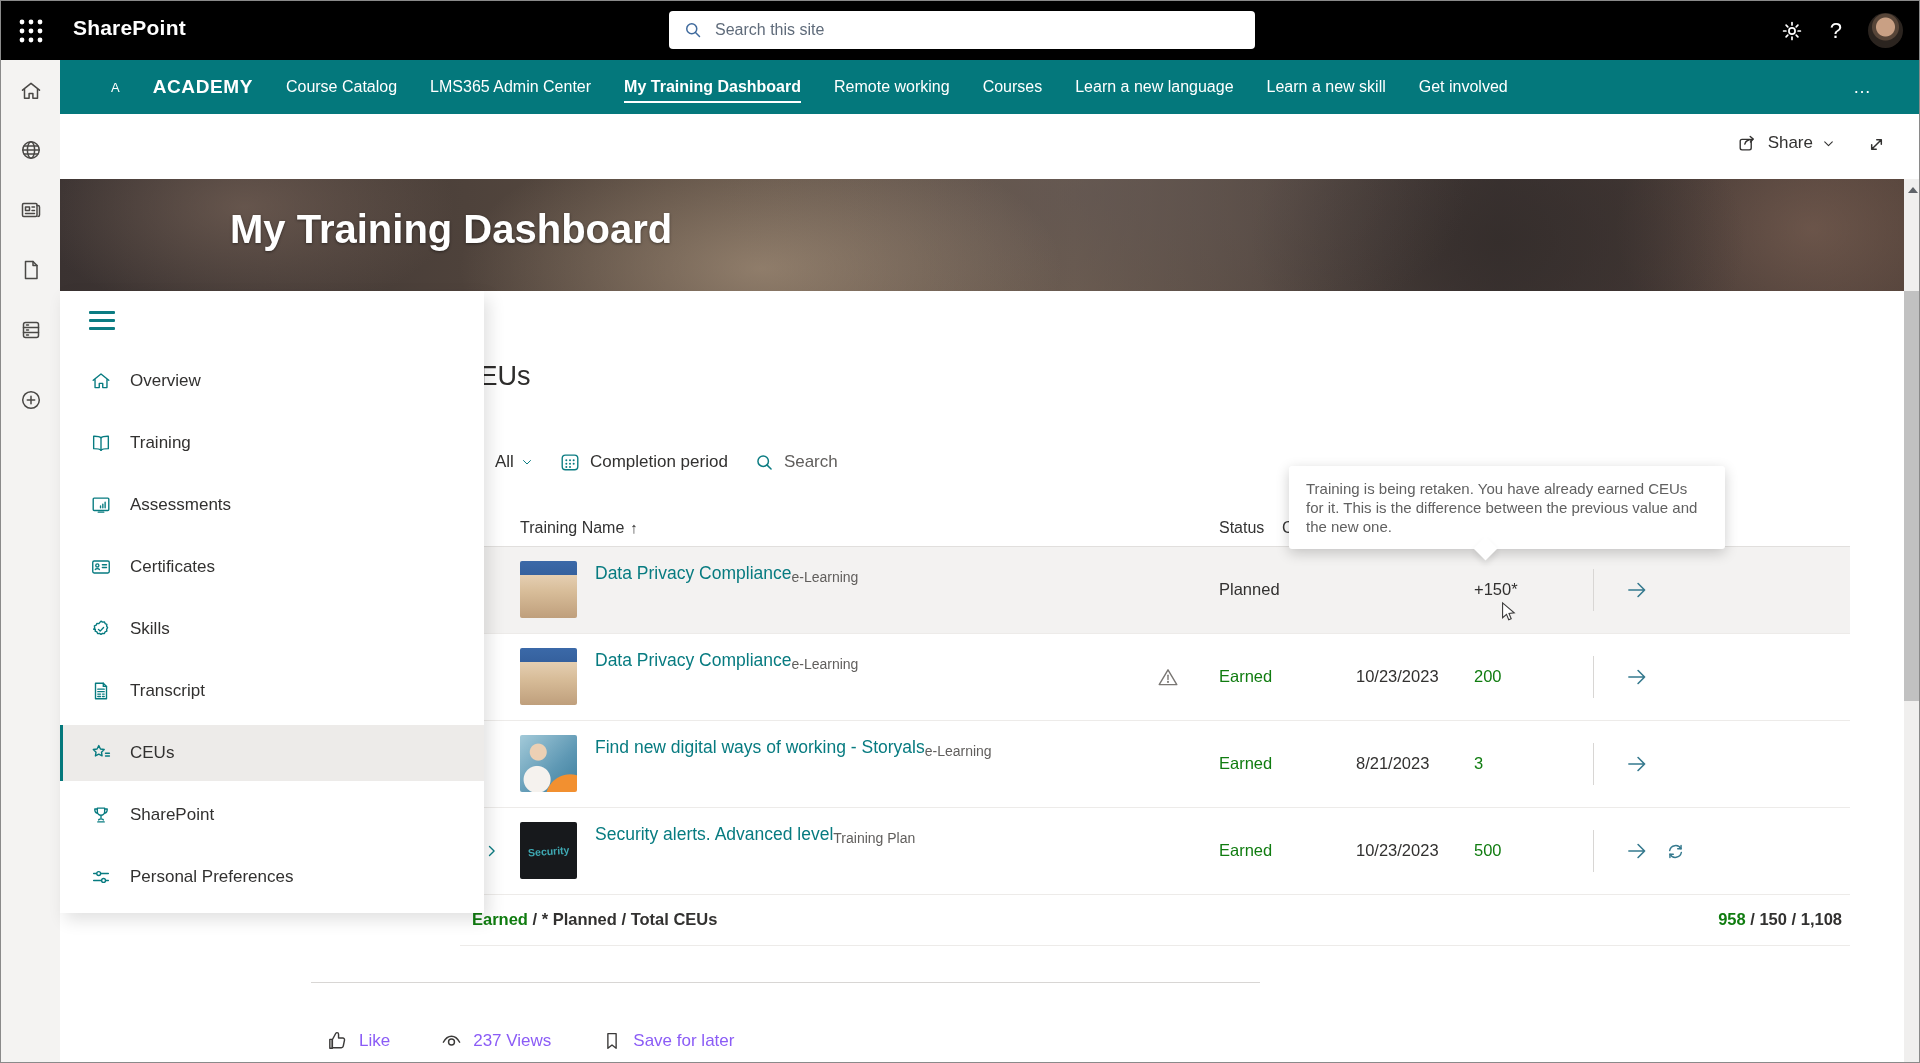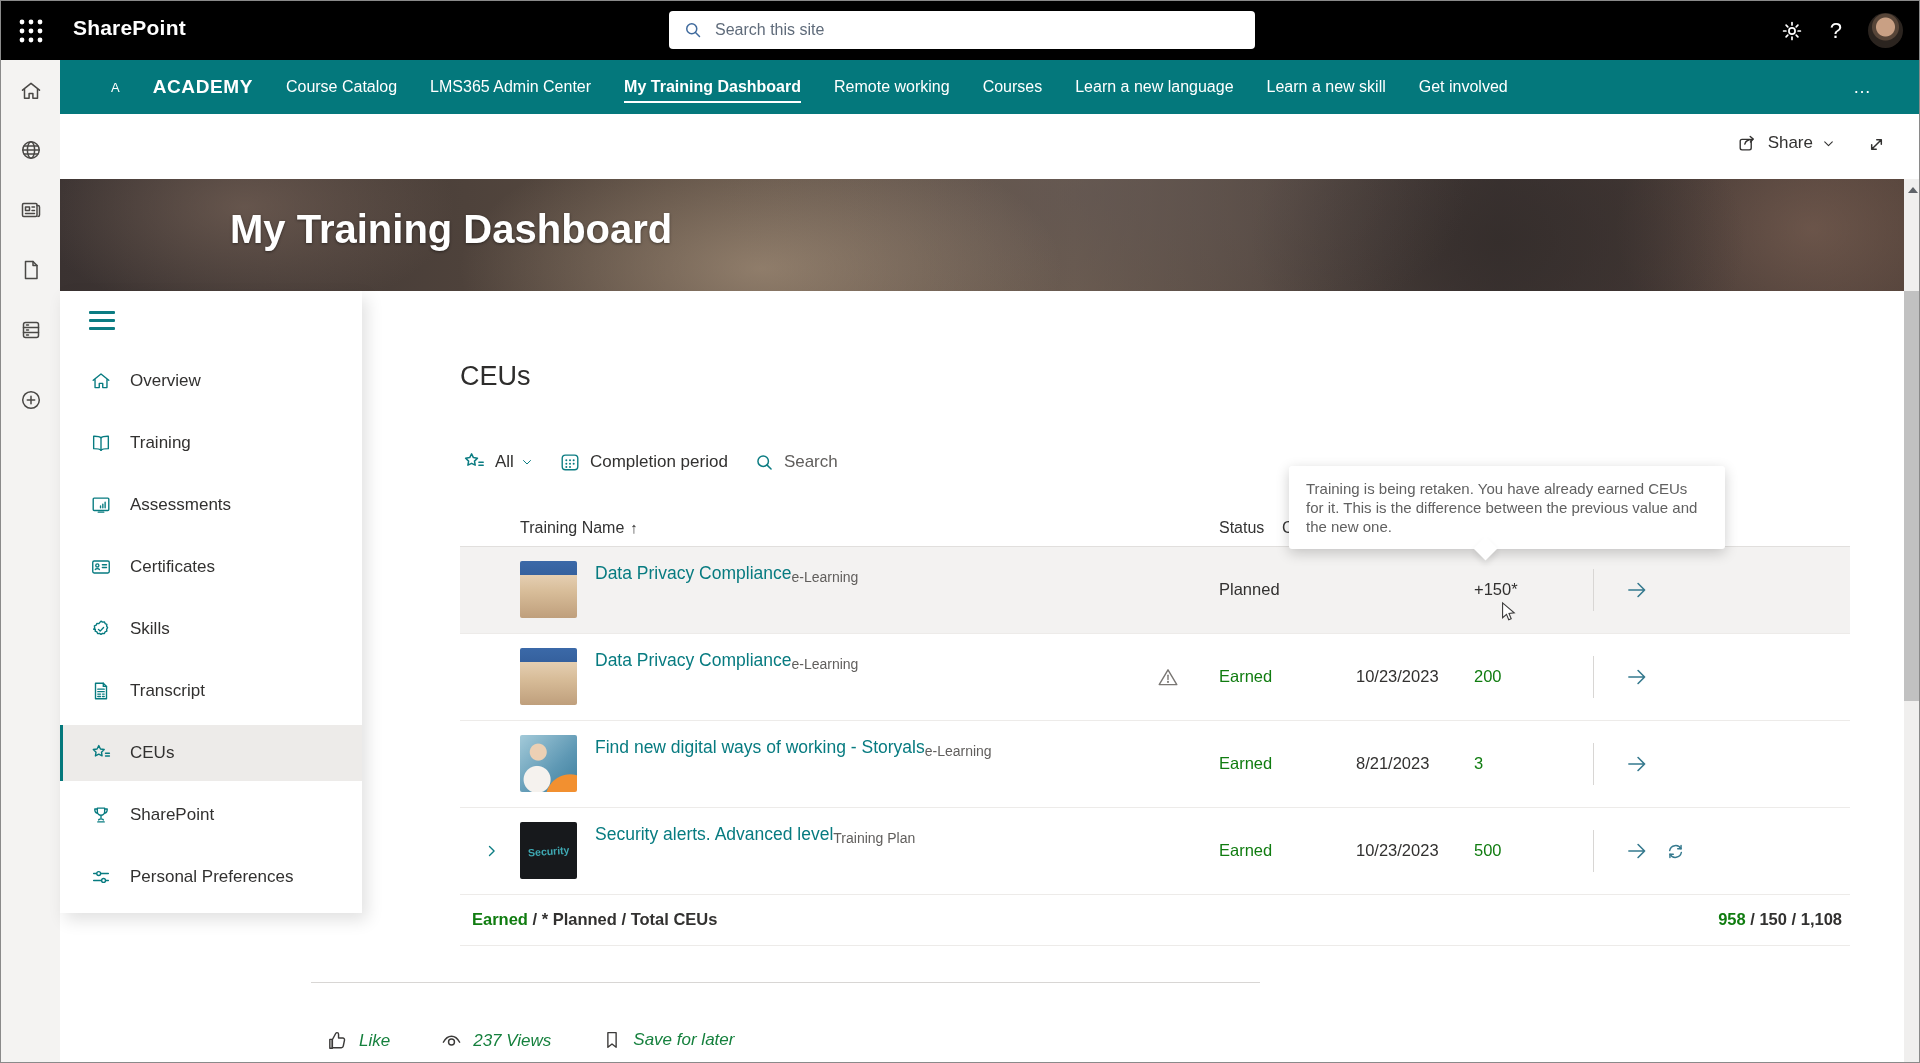--- a/index.html
+++ b/index.html
@@ -51,21 +51,21 @@
       radial-gradient(ellipse 280px 220px at 95% 45%, rgba(141,110,94,.5), transparent 70%),
       linear-gradient(90deg,#3a3231,#584a40 33%,#6d5d50 55%,#3d3433 78%,#4c3d36);}
   .hero-title{position:absolute;left:170px;top:28px;color:#fff;font-size:40px;font-weight:700;
               text-shadow:0 1px 3px rgba(0,0,0,.45);}
 
   
   .rail{position:absolute;left:0;top:59px;width:59px;height:1004px;background:#f4f3f2;}
   .rail-btn{position:absolute;left:18px;width:24px;height:24px;color:#4a4846;cursor:pointer;}
 
   
-  .panel{position:absolute;left:59px;top:290px;width:302px;height:622px;background:#fff;
+  .panel{position:absolute;left:59px;top:290px;width:424px;height:622px;background:#fff;
          box-shadow:5px 7px 16px rgba(0,0,0,.12);z-index:5;}
   .hamburger{position:absolute;left:29px;top:20px;width:26px;height:20px;cursor:pointer;}
   .hamburger i{display:block;height:2.5px;background:#0b7c82;margin-bottom:5.5px;border-radius:1px;}
   .menu{position:absolute;left:0;top:62px;width:100%;}
   .menu-item{height:56px;margin-bottom:6px;display:flex;align-items:center;padding-left:30px;gap:18px;cursor:pointer;}
   .menu-item .mi-icon{width:22px;height:22px;color:#077b80;}
   .menu-item .mi-icon svg{fill:none;stroke:currentColor;stroke-width:1.5;stroke-linecap:round;stroke-linejoin:round;}
   .menu-item .mi-label{font-size:17px;color:#323130;}
   .menu-item.selected{background:#edebe9;border-left:3px solid #04787c;padding-left:27px;}
 
@@ -125,21 +125,21 @@
            box-shadow:0 4px 14px rgba(0,0,0,.2);padding:13px 17px;box-sizing:border-box;
            font-size:15px;line-height:19px;color:#616161;}
   .tooltip::after{content:"";position:absolute;left:188px;bottom:-8px;width:17px;height:17px;background:#fff;
                   transform:rotate(45deg);box-shadow:3px 3px 6px rgba(0,0,0,.10);}
 
   
   .cursor{position:absolute;left:1497px;top:600px;z-index:30;pointer-events:none;}
 
   
   .footer-divider{position:absolute;left:310px;top:981px;width:949px;height:1px;background:#d8d6d4;}
-  .engage{position:absolute;left:325px;top:1028px;display:flex;align-items:flex-start;color:#15803d;font-style:italic;}
+  .engage{position:absolute;left:325px;top:1028px;display:flex;align-items:flex-end;color:#8b5cf6;}
   .engage .oicon{color:#3b3a39;}
   .eng-label{font-size:17px;margin-left:10px;}
   .eng-gap{width:50px;}
   .eng-item{display:flex;align-items:center;cursor:pointer;}
 
   
   .scrollbar{position:absolute;left:1903px;top:178px;width:17px;height:885px;background:#f0efee;}
   .sb-up{position:absolute;left:4px;top:8px;width:0;height:0;cursor:pointer;
          border-left:5px solid transparent;border-right:5px solid transparent;border-bottom:6px solid #5f6368;}
   .sb-thumb{position:absolute;left:0;top:112px;width:17px;height:410px;background:#c1c1c1;cursor:pointer;}

